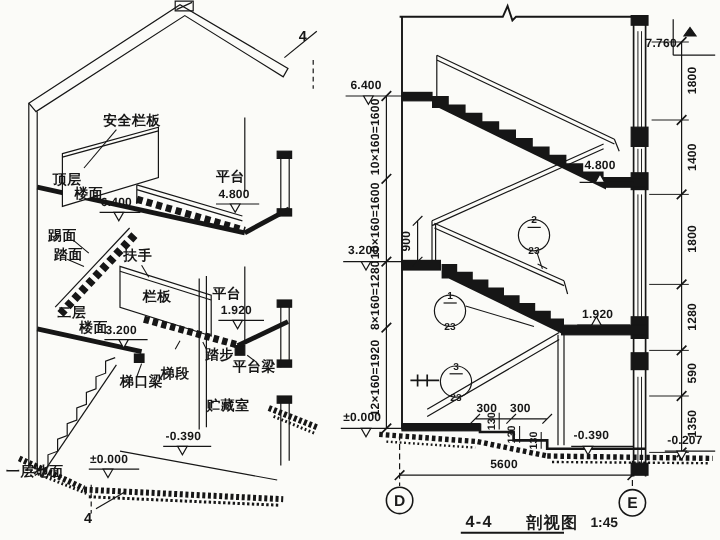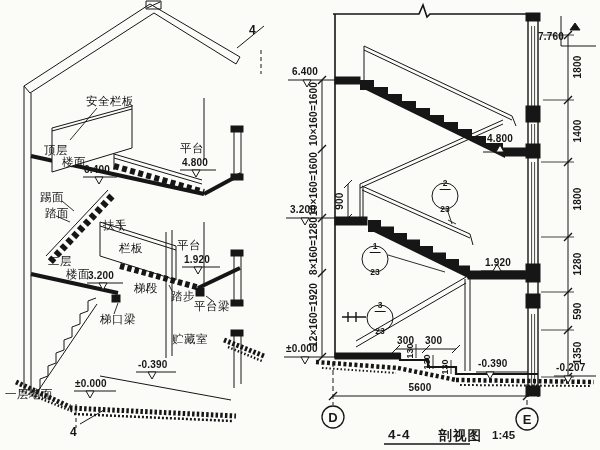--- a/index.html
+++ b/index.html
@@ -3,21 +3,21 @@
 <meta charset="utf-8">
 <style>
   html,body{margin:0;padding:0;background:#e8e8e6;}
   .canvas{
     position:relative;width:600px;height:450px;overflow:hidden;
     background:#fbfbf8;color:#1b1b1b;
     font-family:"Liberation Sans","DejaVu Sans",sans-serif;
   }
   .canvas svg{position:absolute;left:0;top:0;}
   .lbl{position:absolute;line-height:1;white-space:nowrap;color:#161616;}
-  .cn{font-size:11.5px;font-weight:400;letter-spacing:.5px;}
+  .cn{font-size:11.5px;font-weight:700;letter-spacing:.5px;}
   .num{font-size:10px;font-weight:600;letter-spacing:.2px;}
   .rot{transform:translate(-50%,-50%) rotate(-90deg);}
   .ctr{transform:translate(-50%,-50%);}
   .small{font-size:9px;font-weight:600;}
   .detail{position:absolute;transform:translate(-50%,-50%);display:flex;flex-direction:column;
     align-items:center;font-size:8.5px;font-weight:700;line-height:1;}
   .detail .dnum{border-bottom:1px solid #161616;padding:0 3px 1px;}
   .detail .dsheet{padding-top:15px;}
   .gridlabel{position:absolute;transform:translate(-50%,-50%);font-size:13px;font-weight:600;}
   .caption{position:absolute;display:flex;align-items:baseline;gap:7px;}
@@ -225,28 +225,28 @@
 </svg>
 
 <span class="lbl cn" style="left:86px;top:96px">安全栏板</span>
 <span class="lbl cn" style="left:44px;top:145px">顶层</span>
 <span class="lbl cn" style="left:62px;top:157px">楼面</span>
 <span class="lbl num" style="left:84px;top:165px">6.400</span>
 <span class="lbl cn" style="left:180px;top:143px">平台</span>
 <span class="lbl num" style="left:182px;top:158px">4.800</span>
 <span class="lbl cn" style="left:40px;top:192px">踢面</span>
 <span class="lbl cn" style="left:45px;top:208px">踏面</span>
-<span class="lbl cn" style="left:103px;top:220px">扶手</span>
+<span class="lbl cn" style="left:103px;top:209px">扶手</span>
 <span class="lbl cn" style="left:119px;top:243px">栏板</span>
 <span class="lbl cn" style="left:48px;top:256px">二层</span>
 <span class="lbl cn" style="left:66px;top:269px">楼面</span>
 <span class="lbl num" style="left:88px;top:271px">3.200</span>
 <span class="lbl cn" style="left:177px;top:240px">平台</span>
 <span class="lbl num" style="left:184px;top:255px">1.920</span>
-<span class="lbl cn" style="left:134px;top:283px">梯段</span>
+<span class="lbl cn" style="left:134px;top:307px">梯段</span>
 <span class="lbl cn" style="left:171px;top:291px">踏步</span>
 <span class="lbl cn" style="left:194px;top:301px">平台梁</span>
 <span class="lbl cn" style="left:100px;top:314px">梯口梁</span>
 <span class="lbl cn" style="left:172px;top:334px">贮藏室</span>
 <span class="lbl num" style="left:138px;top:360px">-0.390</span>
 <span class="lbl num" style="left:75px;top:379px">±0.000</span>
 <span class="lbl cn" style="left:5px;top:389px">一层地面</span>
 <span class="lbl mk4" style="left:249px;top:24px">4</span>
 <span class="lbl mk4" style="left:70px;top:426px">4</span>
 

